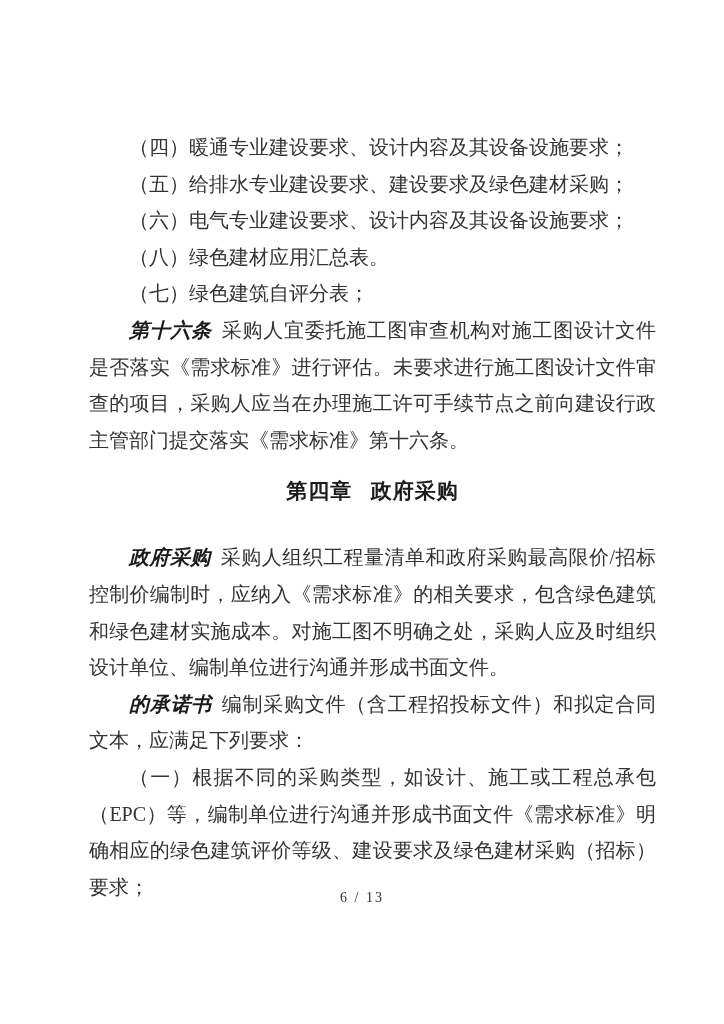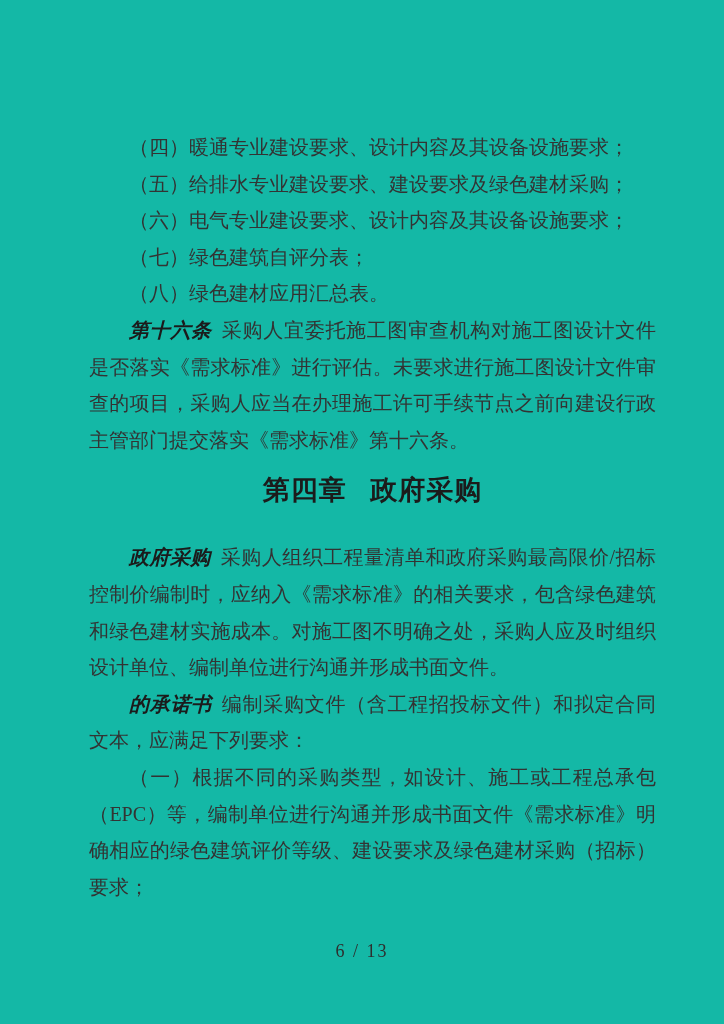--- a/index.html
+++ b/index.html
@@ -5,21 +5,21 @@
   html, body {
     margin: 0;
     padding: 0;
     background: #e9e9e9;
   }
   .page {
     position: relative;
     width: 724px;
     height: 1024px;
     margin: 0 auto;
-    background: #14b8a6;
+    background: #ffffff;
     overflow: hidden;
     font-family: "Liberation Serif", "DejaVu Serif", serif;
     color: #333333;
   }
   .content {
     position: absolute;
     left: 89px;
     top: 129px;
     width: 567px;
     font-size: 20px;
@@ -34,51 +34,51 @@
     font-family: "Liberation Sans", "DejaVu Sans", sans-serif;
     font-weight: bold;
     color: #1b1b1b;
     margin-right: 0.5em;
     font-style: italic;
   }
   .chapter-heading {
     font-family: "Liberation Sans", "DejaVu Sans", sans-serif;
     font-weight: bold;
     color: #1b1b1b;
-    font-size: 27px;
+    font-size: 21px;
     line-height: 37px;
     text-align: center;
     text-indent: 0;
     letter-spacing: 1px;
     word-spacing: 0.55em;
     margin: 14px 0 30px 0;
   }
   .page-number {
     position: absolute;
     left: 0;
     right: 0;
-    top: 941px;
+    top: 890px;
     text-align: center;
-    font-size: 18px;
+    font-size: 14px;
     letter-spacing: 2px;
     color: #2e2e2e;
     font-family: "Liberation Serif", "DejaVu Serif", serif;
   }
 </style>
 </head>
 <body>
 
 <div class="page">
   <div class="content">
 
     <p>（四）暖通专业建设要求、设计内容及其设备设施要求；</p>
     <p>（五）给排水专业建设要求、建设要求及绿色建材采购；</p>
     <p>（六）电气专业建设要求、设计内容及其设备设施要求；</p>
+    <p>（八）绿色建材应用汇总表。</p>
     <p>（七）绿色建筑自评分表；</p>
-    <p>（八）绿色建材应用汇总表。</p>
 
     <p>
       <span class="article-label">第十六条</span><span>采购人宜委托施工图审查机构对施工图设计文件是否落实《需求标准》进行评估。未要求进行施工图设计文件审查的项目，采购人应当在办理施工许可手续节点之前向建设行政主管部门提交落实《需求标准》第十六条。</span>
     </p>
 
     <h2 class="chapter-heading">第四章 政府采购</h2>
 
     <p>
       <span class="article-label">政府采购</span><span>采购人组织工程量清单和政府采购最高限价/招标控制价编制时，应纳入《需求标准》的相关要求，包含绿色建筑和绿色建材实施成本。对施工图不明确之处，采购人应及时组织设计单位、编制单位进行沟通并形成书面文件。</span>
     </p>

